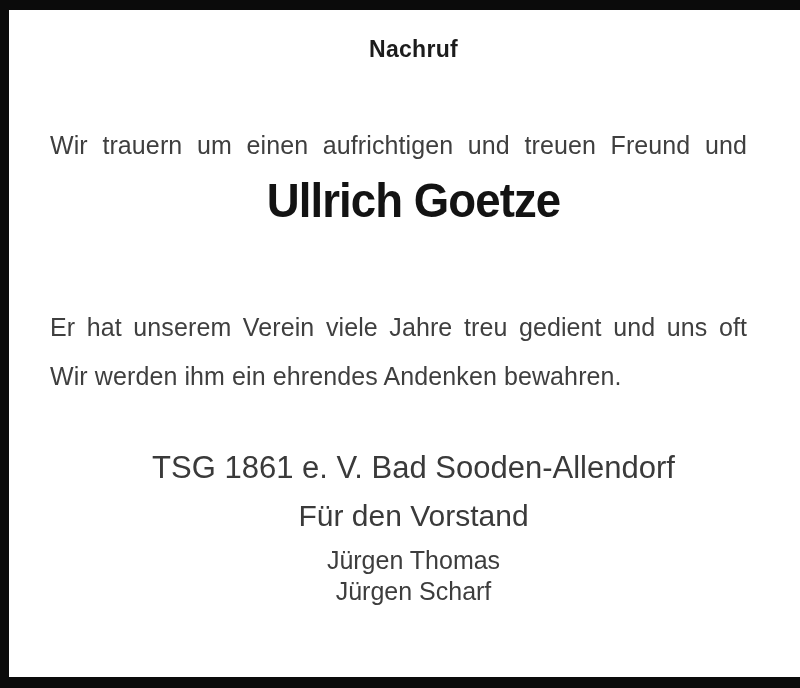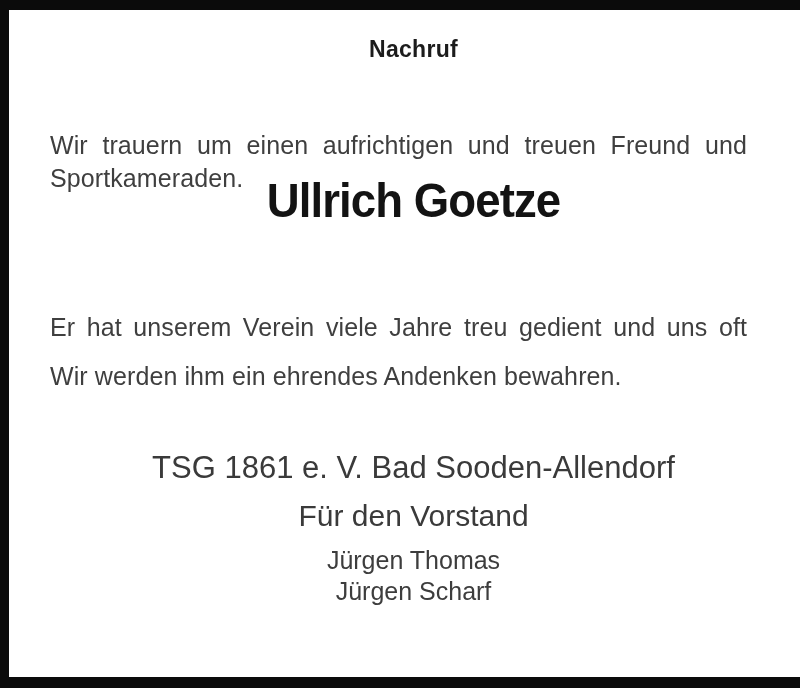--- a/index.html
+++ b/index.html
@@ -109,21 +109,20 @@
 <body>
 
 <div class="sheet">
 
   <div class="frame"></div>
 
   <div class="title">Nachruf</div>
 
   <div class="block intro">
     <div class="jline">Wir trauern um einen aufrichtigen und treuen Freund und</div>
-    <div>Sportkameraden.</div>
   </div>
 
   <div class="deceased">Ullrich Goetze</div>
 
   <div class="block tribute">
     <div class="jline">Er hat unserem Verein viele Jahre treu gedient und uns oft</div>
   </div>
 
   <div class="block remembrance">Wir werden ihm ein ehrendes Andenken bewahren.</div>
 

